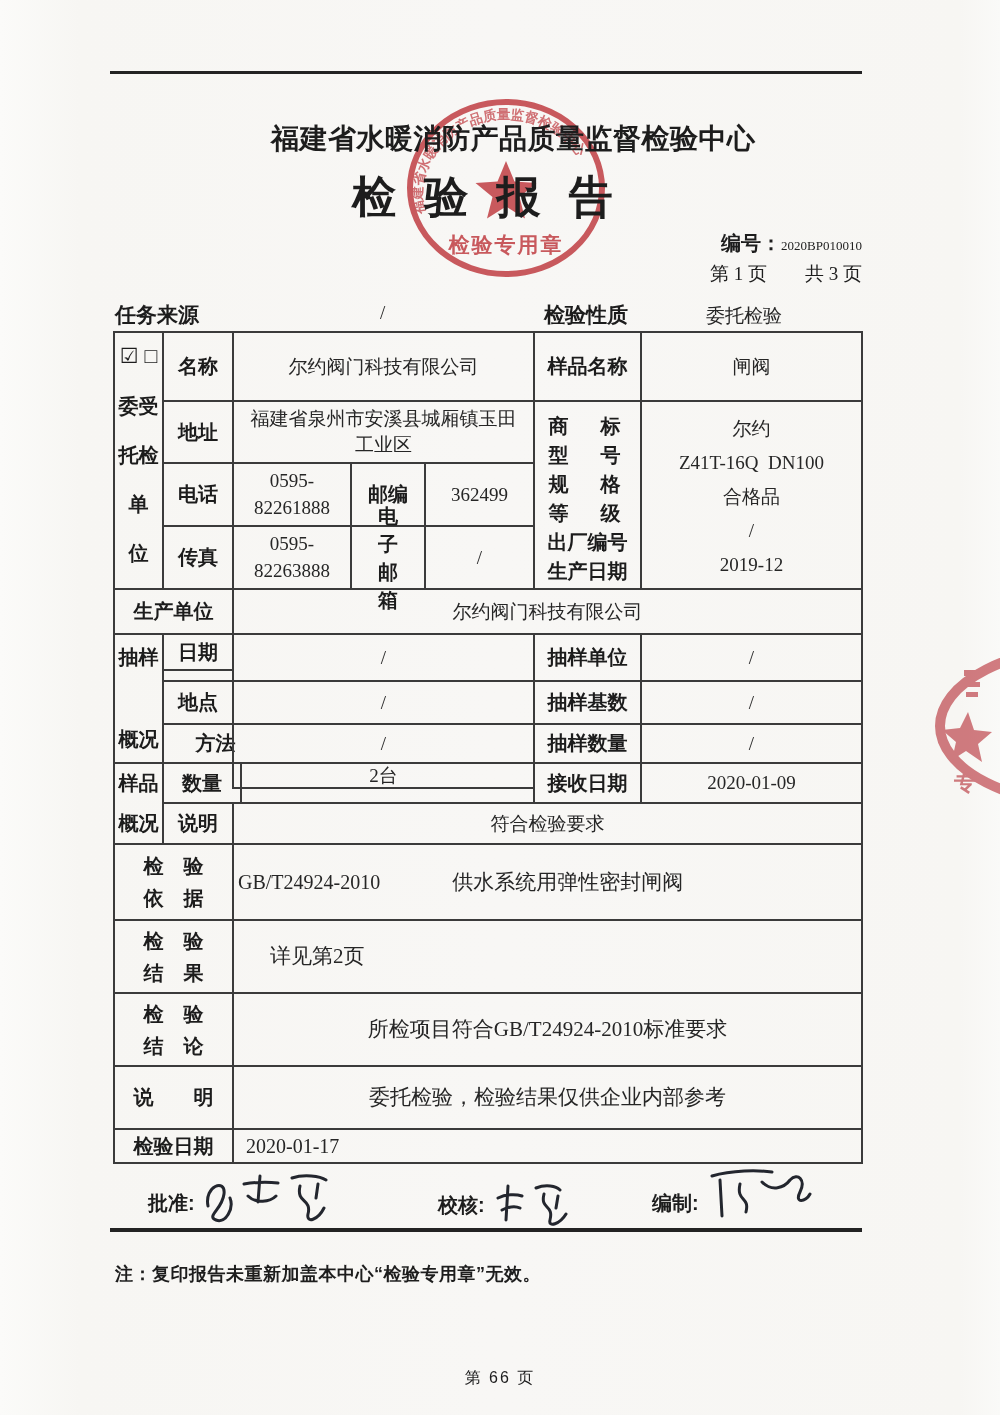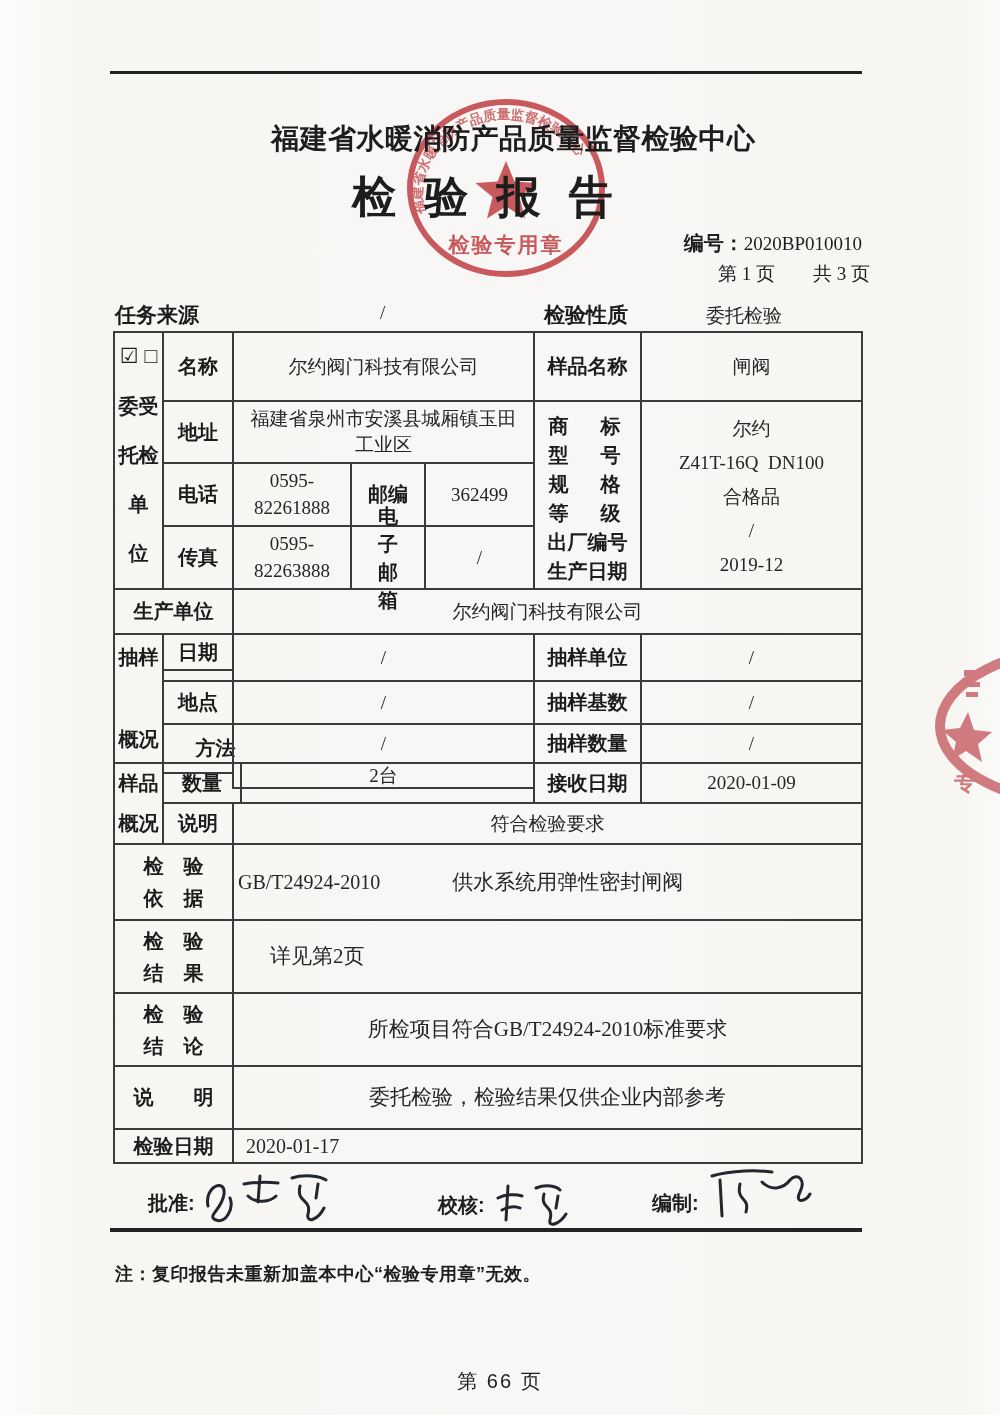--- a/index.html
+++ b/index.html
@@ -21,21 +21,21 @@
   }
   .colflex{flex-direction:column;}
   .jl{justify-content:flex-start;text-align:left;}
   .title-main{font-size:28px;font-weight:700;letter-spacing:0.5px;z-index:3;}
   .title-report{font-size:44px;font-weight:700;letter-spacing:6px;word-spacing:4px;z-index:3;white-space:pre;}
   .num-serif{font-family:"Liberation Serif","DejaVu Serif",serif;font-weight:400;}
   .stamp{mix-blend-mode:multiply;opacity:0.88;z-index:2;}
   .sig-label{font-weight:700;font-size:20px;}
   .sig-ink{stroke:#23262e;stroke-width:3;fill:none;stroke-linecap:round;}
   .note{font-size:18px;font-weight:600;letter-spacing:0.5px;}
-  .footer{font-size:20px;letter-spacing:2px;}
+  .footer{font-size:16px;letter-spacing:2px;}
 </style>
 </head>
 <body>
 
 <div class="page">
 
   <div class="abs rule" style="left:110px;top:71px;width:752px;height:3px;"></div>
 
   <svg class="abs stamp" style="left:403px;top:97px;" width="205" height="182" viewBox="0 0 205 182">
     <ellipse cx="103" cy="91" rx="96" ry="86" fill="none" stroke="#c8454b" stroke-width="6"></ellipse>
@@ -44,23 +44,23 @@
       <textPath href="#arcpath" startOffset="2">福建省水暖消防产品质量监督检验中心</textPath>
     </text>
     <path fill="#c8454b" d="M103 64 L111.5 84.5 L133.5 86 L116.5 100 L122 121.5 L103 109.5 L84 121.5 L89.5 100 L72.5 86 L94.5 84.5 Z"></path>
     <text x="103" y="155" text-anchor="middle" font-size="21" font-weight="bold" fill="#c8454b" letter-spacing="2" font-family="Liberation Sans, DejaVu Sans, sans-serif">检验专用章</text>
   </svg>
 
   <div class="abs title-main" style="left:271px;top:120px;">福建省水暖消防产品质量监督检验中心</div>
   <div class="abs title-report" style="left:352px;top:168px;">检 验 报 告</div>
 
   <div class="abs" style="right:138px;top:230px;font-size:20px;">
-    <span class="sig-label">编号：</span><span class="num-serif" style="font-size:19px;">2020BP010010</span>
-  </div>
-  <div class="abs num-serif" style="right:130px;top:261px;font-size:19px;white-space:pre;">第 1 页　　共 3 页</div>
+    <span class="sig-label">编号：</span><span class="num-serif" style="font-size:13px;">2020BP010010</span>
+  </div>
+  <div class="abs num-serif" style="right:138px;top:261px;font-size:19px;white-space:pre;">第 1 页　　共 3 页</div>
 
   <div class="abs lab" style="left:115px;top:301px;font-size:21px;">任务来源</div>
   <div class="abs val" style="left:380px;top:302px;">/</div>
   <div class="abs lab" style="left:544px;top:301px;font-size:21px;">检验性质</div>
   <div class="abs val" style="left:706px;top:303px;">委托检验</div>
 
   <div class="cell colflex" style="left:113px;top:331px;width:51px;height:259px;justify-content:space-between;padding:8px 0 20px;">
     <div style="font-size:21px;white-space:pre;">☑ □</div>
     <div class="lab">委受</div>
     <div class="lab">托检</div>
@@ -113,21 +113,21 @@
   <div class="cell lab" style="left:162px;top:633px;width:72px;height:38px;font-family:Liberation Serif, serif;">日期</div>
   <div class="cell val" style="left:232px;top:633px;width:303px;height:49px;">/</div>
   <div class="cell lab" style="left:533px;top:633px;width:109px;height:49px;">抽样单位</div>
   <div class="cell val" style="left:640px;top:633px;width:223px;height:49px;">/</div>
 
   <div class="cell lab" style="left:162px;top:680px;width:72px;height:45px;">地点</div>
   <div class="cell val" style="left:232px;top:680px;width:303px;height:45px;">/</div>
   <div class="cell lab" style="left:533px;top:680px;width:109px;height:45px;">抽样基数</div>
   <div class="cell val" style="left:640px;top:680px;width:223px;height:45px;">/</div>
 
-  <div class="cell lab" style="left:162px;top:723px;width:72px;height:51px;padding-left:35px;">方法</div>
+  <div class="cell lab" style="left:162px;top:723px;width:72px;height:41px;padding-left:35px;">方法</div>
   <div class="cell val" style="left:232px;top:723px;width:303px;height:41px;">/</div>
   <div class="cell lab" style="left:533px;top:723px;width:109px;height:41px;">抽样数量</div>
   <div class="cell val" style="left:640px;top:723px;width:223px;height:41px;">/</div>
 
   <div class="cell colflex" style="left:113px;top:762px;width:51px;height:83px;justify-content:space-between;padding:5px 0;">
     <div class="lab">样品</div>
     <div class="lab">概况</div>
   </div>
 
   <div class="cell lab" style="left:162px;top:762px;width:80px;height:42px;">数量</div>

